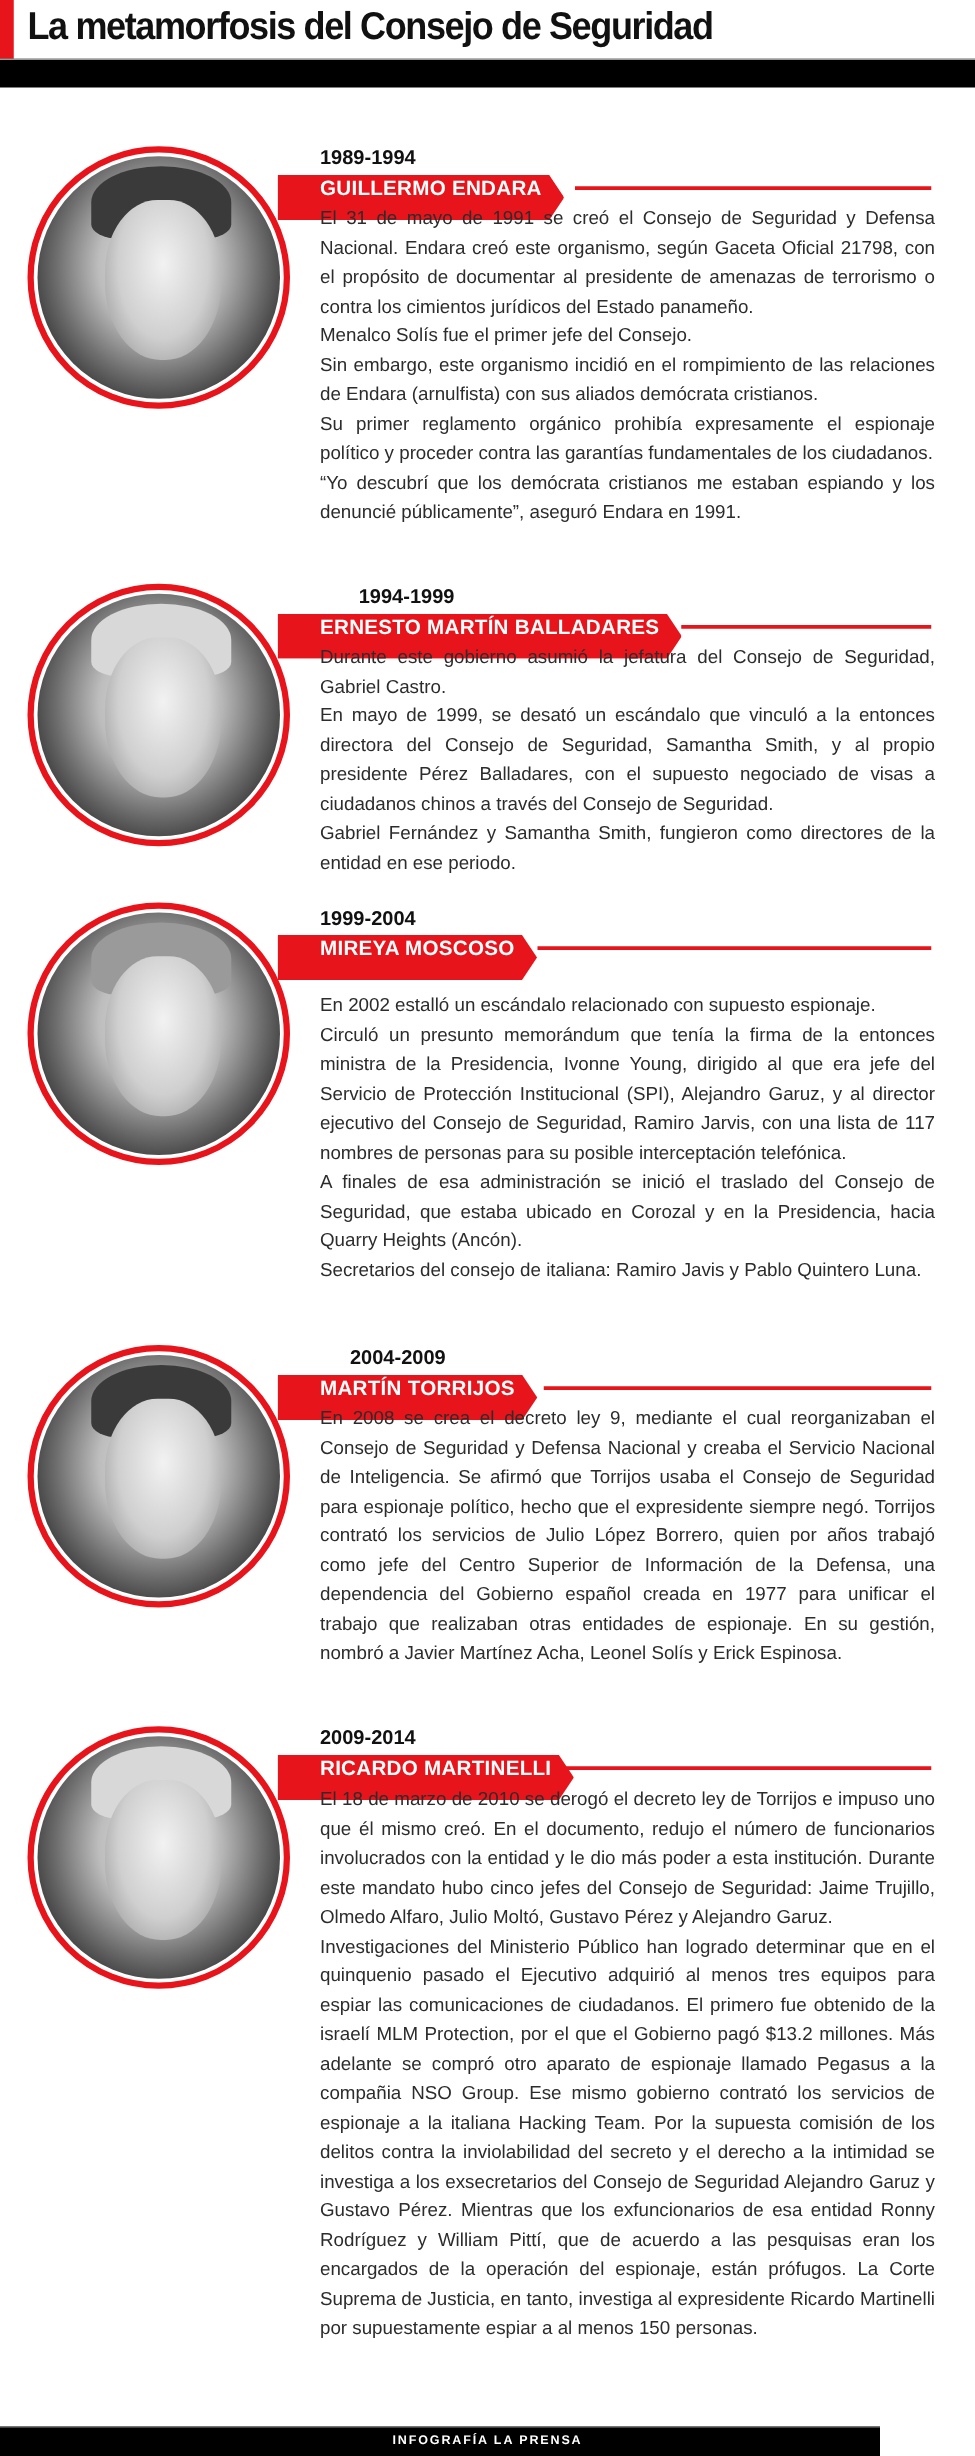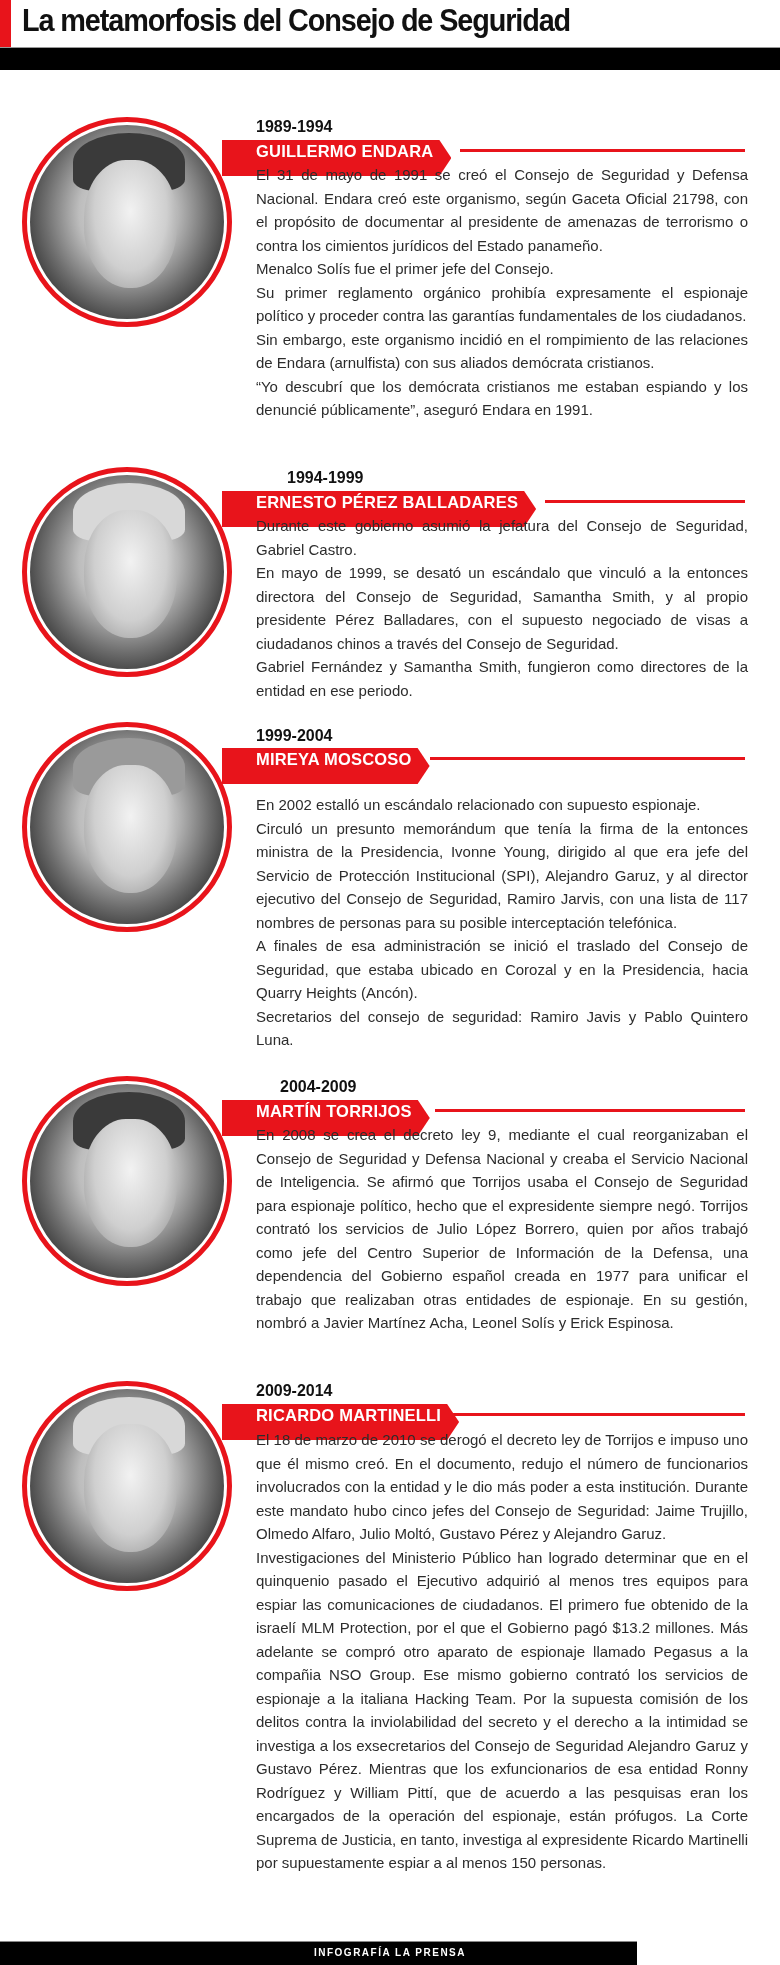--- a/index.html
+++ b/index.html
@@ -72,21 +72,21 @@
   .name-line {
     position: absolute; height: 3px; background: #e8141b; right: 35px;
   }
   .body-text {
     position: absolute; left: 256px; width: 492px;
     font-size: 15px; line-height: 23.5px; color: #2c2c2c;
     text-align: justify; hyphens: manual;
   }
   .body-text p { margin: 0; }
   .footer {
-    position: absolute; left: 0; top: 1941px; width: 637px; height: 24px;
+    position: absolute; left: 0; top: 1941px; width: 704px; height: 24px;
     background: #000; border-top: 1px solid #888;
   }
   .footer .credit {
     position: absolute; left: 0; width: 780px; top: 5px; text-align: center;
     color: #ffffff; font-weight: bold; font-size: 10px; letter-spacing: 1.5px;
   }
 </style>
 </head>
 <body>
 
@@ -102,35 +102,35 @@
         <div class="hair"></div>
         <div class="face"></div>
       </div>
   </div>
   <div class="years" style="top:118px;">1989-1994</div>
   <div class="name-banner" style="top:140px;">GUILLERMO ENDARA</div>
   <div class="name-line" style="top:149px; left:460px;"></div>
   <div class="body-text" style="top:163px;">
     <p>El 31 de mayo de 1991 se creó el  Consejo de Seguridad y Defensa Nacional. Endara creó este organismo, según Gaceta Oficial 21798, con el propósito de documentar al presidente de amenazas de terrorismo o contra los cimientos jurídicos del Estado panameño.</p>
     <p>Menalco Solís fue el primer jefe del Consejo.</p>
+    <p>Sin embargo, este organismo incidió en el rompimiento de las relaciones de Endara (arnulfista) con sus aliados demócrata cristianos.</p>
     <p>Su primer reglamento orgánico prohibía expresamente el espionaje político y proceder contra las garantías fundamentales de los ciudadanos.</p>
-    <p>Sin embargo, este organismo incidió en el rompimiento de las relaciones de Endara (arnulfista) con sus aliados demócrata cristianos.</p>
     <p>“Yo descubrí que los demócrata cristianos me estaban espiando y los denuncié públicamente”, aseguró Endara en 1991.</p>
   </div>
 </section>
 
 <section class="entry" style="top:0;">
   <div class="portrait" style="top:467px;">
     <div class="photo">
         <div class="hair light"></div>
         <div class="face"></div>
       </div>
   </div>
   <div class="years" style="top:469px;margin-left:31px;">1994-1999</div>
-  <div class="name-banner" style="top:491px;">ERNESTO PÉREZ BALLADARES</div>
+  <div class="name-banner" style="top:491px;">ERNESTO MARTÍN BALLADARES</div>
   <div class="name-line" style="top:500px; left:545px;"></div>
   <div class="body-text" style="top:514px;">
     <p>Durante este gobierno asumió la jefatura del Consejo de Seguridad, Gabriel Castro.</p>
     <p>En mayo de 1999, se desató un escándalo que vinculó a la entonces directora del Consejo de Seguridad, Samantha Smith, y al propio presidente Pérez Balladares, con el supuesto negociado de visas a ciudadanos chinos a través del Consejo de Seguridad.</p>
     <p>Gabriel Fernández y Samantha Smith, fungieron como directores de la entidad en ese periodo.</p>
   </div>
 </section>
 
 <section class="entry" style="top:0;">
   <div class="portrait" style="top:722px;">
@@ -139,21 +139,21 @@
         <div class="face"></div>
       </div>
   </div>
   <div class="years" style="top:727px;">1999-2004</div>
   <div class="name-banner" style="top:748px;">MIREYA MOSCOSO</div>
   <div class="name-line" style="top:757px; left:430px;"></div>
   <div class="body-text" style="top:771px;margin-top:22px;">
     <p>En 2002 estalló un escándalo relacionado con supuesto espionaje.</p>
     <p>Circuló un presunto memorándum que tenía la firma de la entonces ministra de la Presidencia, Ivonne Young, dirigido al que era jefe del Servicio de Protección Institucional (SPI), Alejandro Garuz, y al director ejecutivo del Consejo de Seguridad, Ramiro Jarvis, con una lista de 117 nombres de personas para su posible interceptación telefónica.</p>
     <p>A finales de esa administración se inició el traslado del Consejo de Seguridad, que estaba ubicado en Corozal y en la Presidencia, hacia Quarry Heights (Ancón).</p>
-    <p>Secretarios del consejo de seguridad: Ramiro Javis y Pablo Quintero Luna.</p>
+    <p>Secretarios del consejo de italiana: Ramiro Javis y Pablo Quintero Luna.</p>
   </div>
 </section>
 
 <section class="entry" style="top:0;">
   <div class="portrait" style="top:1076px;">
     <div class="photo">
         <div class="hair"></div>
         <div class="face"></div>
       </div>
   </div>

